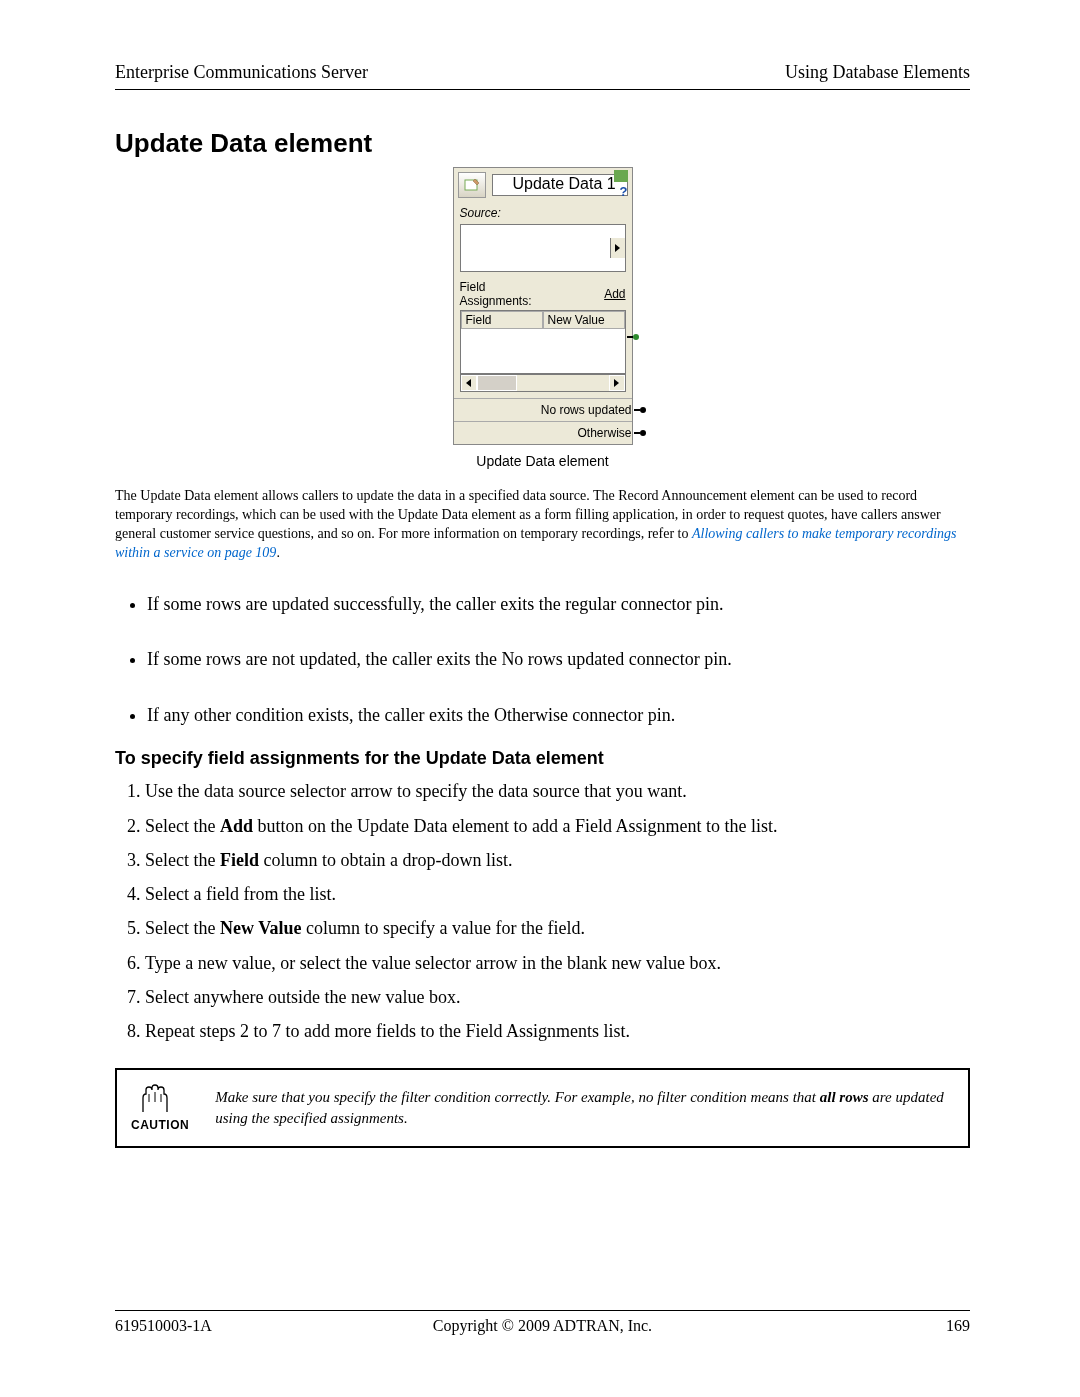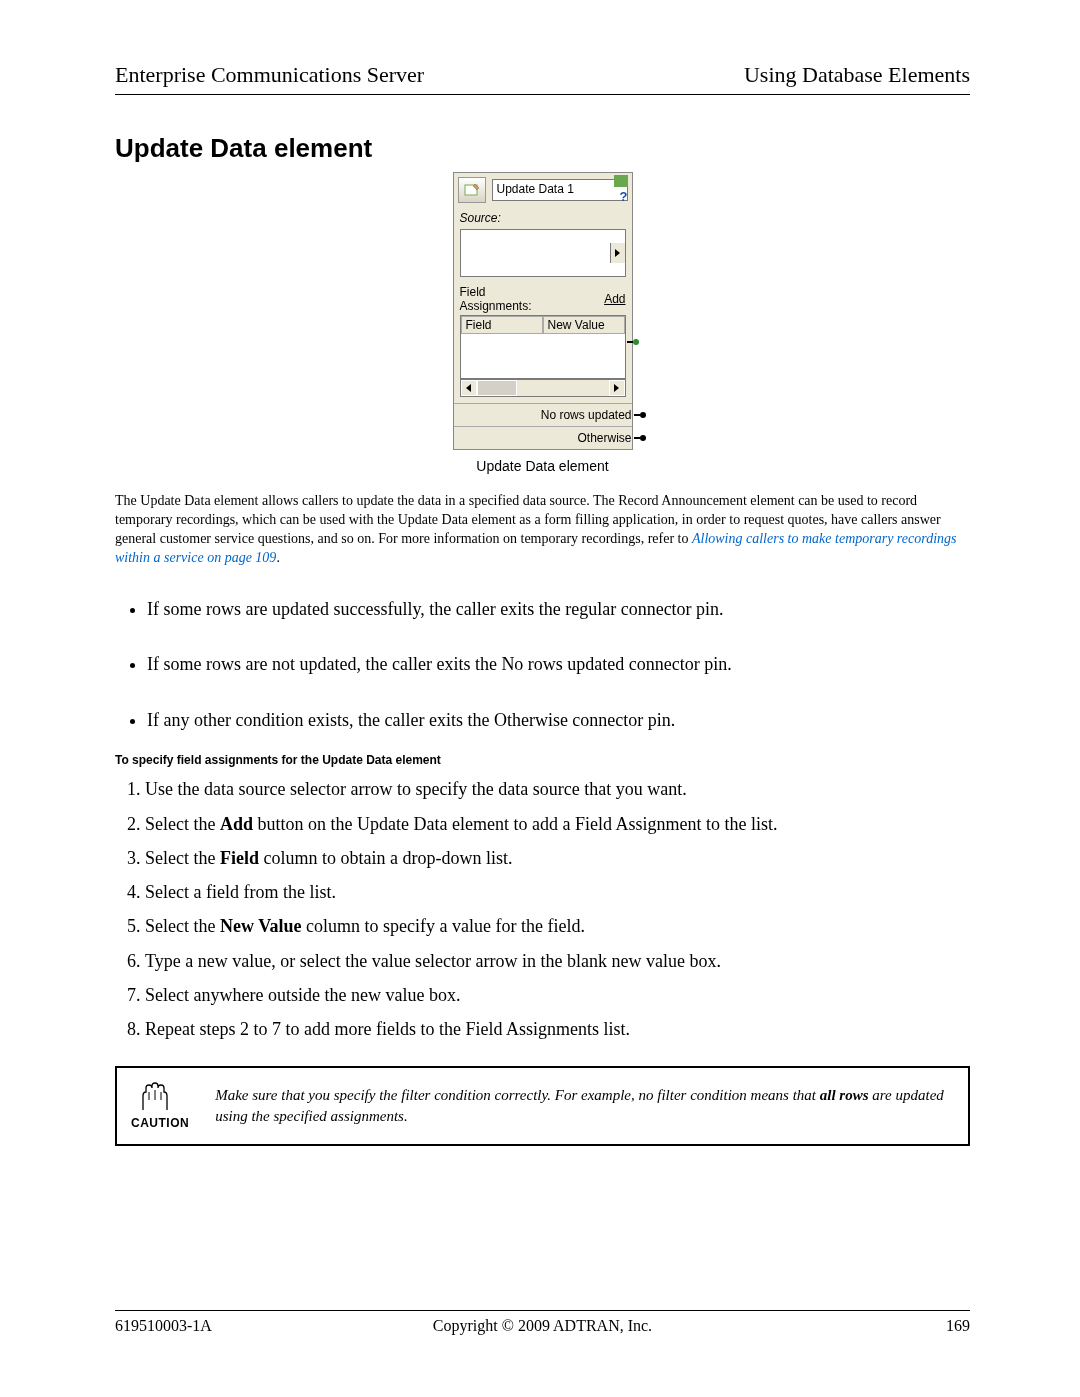--- a/index.html
+++ b/index.html
@@ -12,21 +12,21 @@
   .page {
     width: 1080px;
     height: 1397px;
     position: relative;
     box-sizing: border-box;
     padding: 62px 110px 0 115px;
   }
   .header-row {
     display: flex;
     justify-content: space-between;
-    font-size: 22px;
+    font-size: 18px;
     padding-bottom: 6px;
     border-bottom: 1px solid #000;
   }
   h2.section-title {
     font-family: Arial, Helvetica, sans-serif;
     font-weight: bold;
     font-size: 26px;
     margin: 38px 0 8px 0;
   }
   .figure-wrap {
@@ -60,22 +60,22 @@
     display: flex;
     align-items: center;
     justify-content: center;
   }
   .titlebar .el-icon svg { display:block; }
   .title-field {
     flex: 1;
     height: 18px;
     border: 1px solid #7a7a7a;
     background: #fff;
-    padding: 1px 4px;
-    font-size: 12px;
+    padding: 1px 20px;
+    font-size: 16px;
     line-height: 16px;
     overflow: hidden;
     white-space: nowrap;
   }
   .titlebar .corner {
     position: absolute;
     right: 4px;
     top: 2px;
     width: 14px;
     height: 12px;
@@ -246,21 +246,21 @@
   ul.bullets li {
     font-size: 18px;
     line-height: 1.55;
     list-style: disc;
     margin-left: 10px;
     margin-top: 28px;
   }
   .sub-heading {
     font-family: Arial, Helvetica, sans-serif;
     font-weight: bold;
-    font-size: 12px;
+    font-size: 18px;
     margin: 18px 0 8px 0;
   }
   ol.steps {
     margin: 6px 0 14px 8px;
     padding: 0 0 0 22px;
   }
   ol.steps li {
     font-size: 18px;
     line-height: 1.35;
     margin: 10px 0;

